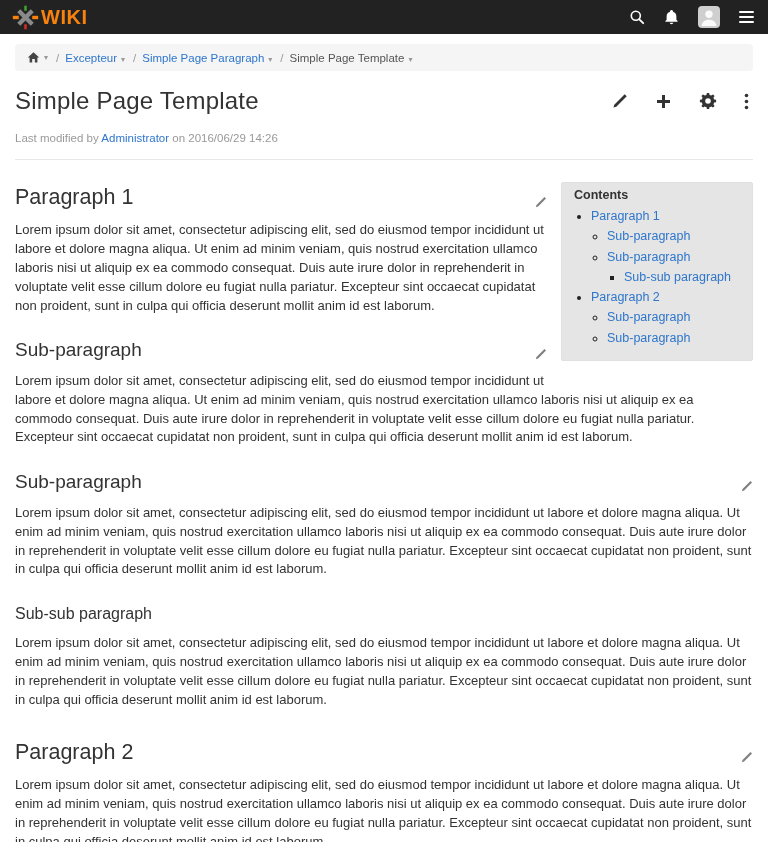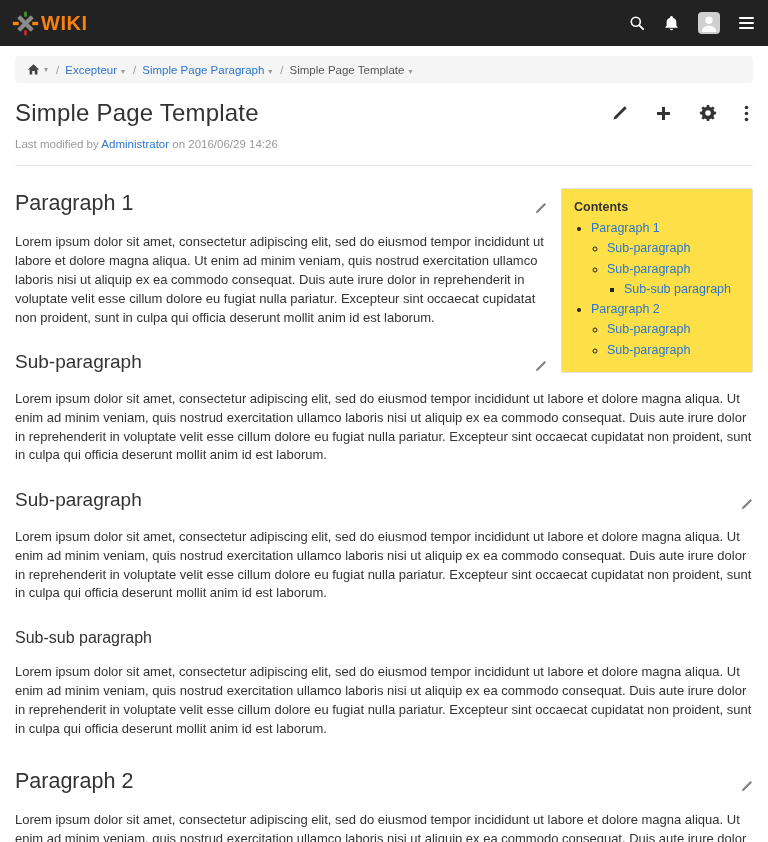--- a/index.html
+++ b/index.html
@@ -6,21 +6,21 @@
   html, body { background: #fff; }
   body {
     width: 768px;
     font-family: "Liberation Sans", "DejaVu Sans", sans-serif;
     color: #333;
   }
   a { text-decoration: none; cursor: pointer; }
 
   
   .navbar {
-    height: 46px;
+    height: 34px;
     background: var(--navbar-bg, #222);
     display: flex;
     align-items: center;
     justify-content: space-between;
     padding: 0 14px 0 12px;
   }
   .logo { display: flex; align-items: center; gap: 2px; cursor: pointer; }
   .logo-text {
     color: var(--logo-orange, #f8820b);
     font-size: 20px;
@@ -68,50 +68,50 @@
     justify-content: space-between;
   }
   .page-title {
     font-size: 24px;
     font-weight: 400;
     color: #333;
     letter-spacing: 0.2px;
   }
   .doc-actions { display: flex; align-items: center; gap: 27px; padding-right: 4px; }
   .doc-actions .act { display: inline-flex; cursor: pointer; }
-  .doc-meta { margin-top: 11px; font-size: 11.5px; color: #999; }
+  .doc-meta { margin-top: 17px; font-size: 11.5px; color: #999; }
   .doc-meta a { color: var(--accent, #2e76cc); }
   hr.title-rule { border: none; border-top: 1px solid #e7e7e7; margin: 15px 0 22px; }
 
   
   .content { font-size: 13px; line-height: 1.45; }
   .toc-box {
     float: right;
     width: 192px;
-    background: #fde047;
+    background: #e5e5e5;
     border: 1px solid #e0e0e0;
     border-radius: 2px;
-    padding: 9px 10px 12px 12px;
+    padding: 3px 10px 12px 12px;
     margin: 0 0 14px 14px;
     font-size: 12.5px;
   }
   .toc-title { font-weight: bold; color: #333; font-size: 12.5px; margin-bottom: 2px; }
   .toc-box ul { margin: 0; padding-left: 17px; }
   .toc-box li { line-height: 1.62; color: #222; }
   .toc-box li.l1 { list-style-type: disc; }
   .toc-box li.l2 { list-style-type: circle; margin-left: 16px; }
   .toc-box li.l3 { list-style-type: square; margin-left: 33px; }
   .toc-box a { color: var(--accent, #2e76cc); }
 
   .content h1, .content h2, .content h3 { font-weight: 400; color: #333; }
   .content h1 { font-size: 21.5px; margin: 27px 0 8px; }
   .content h2 { font-size: 19px;  margin: 21px 0 8px; }
   .content h3 { font-size: 16px;  margin: 23px 0 9px; }
   .content h1:first-of-type { margin-top: 0; }
-  .content p { margin: 14px 0 15px; color: #333; }
+  .content p { margin: 8px 0 15px; color: #333; }
   .h-pencil { float: right; margin-top: 5px; cursor: pointer; opacity: 0.75; }
 </style>
 </head>
 <body>
 
 <header class="navbar">
   <div class="logo">
     <span style="display:inline-flex">
       <svg width="27" height="27" viewBox="0 0 32 32">
         <line x1="8" y1="8" x2="24" y2="24" stroke="#8a8a8a" stroke-width="5"></line>

